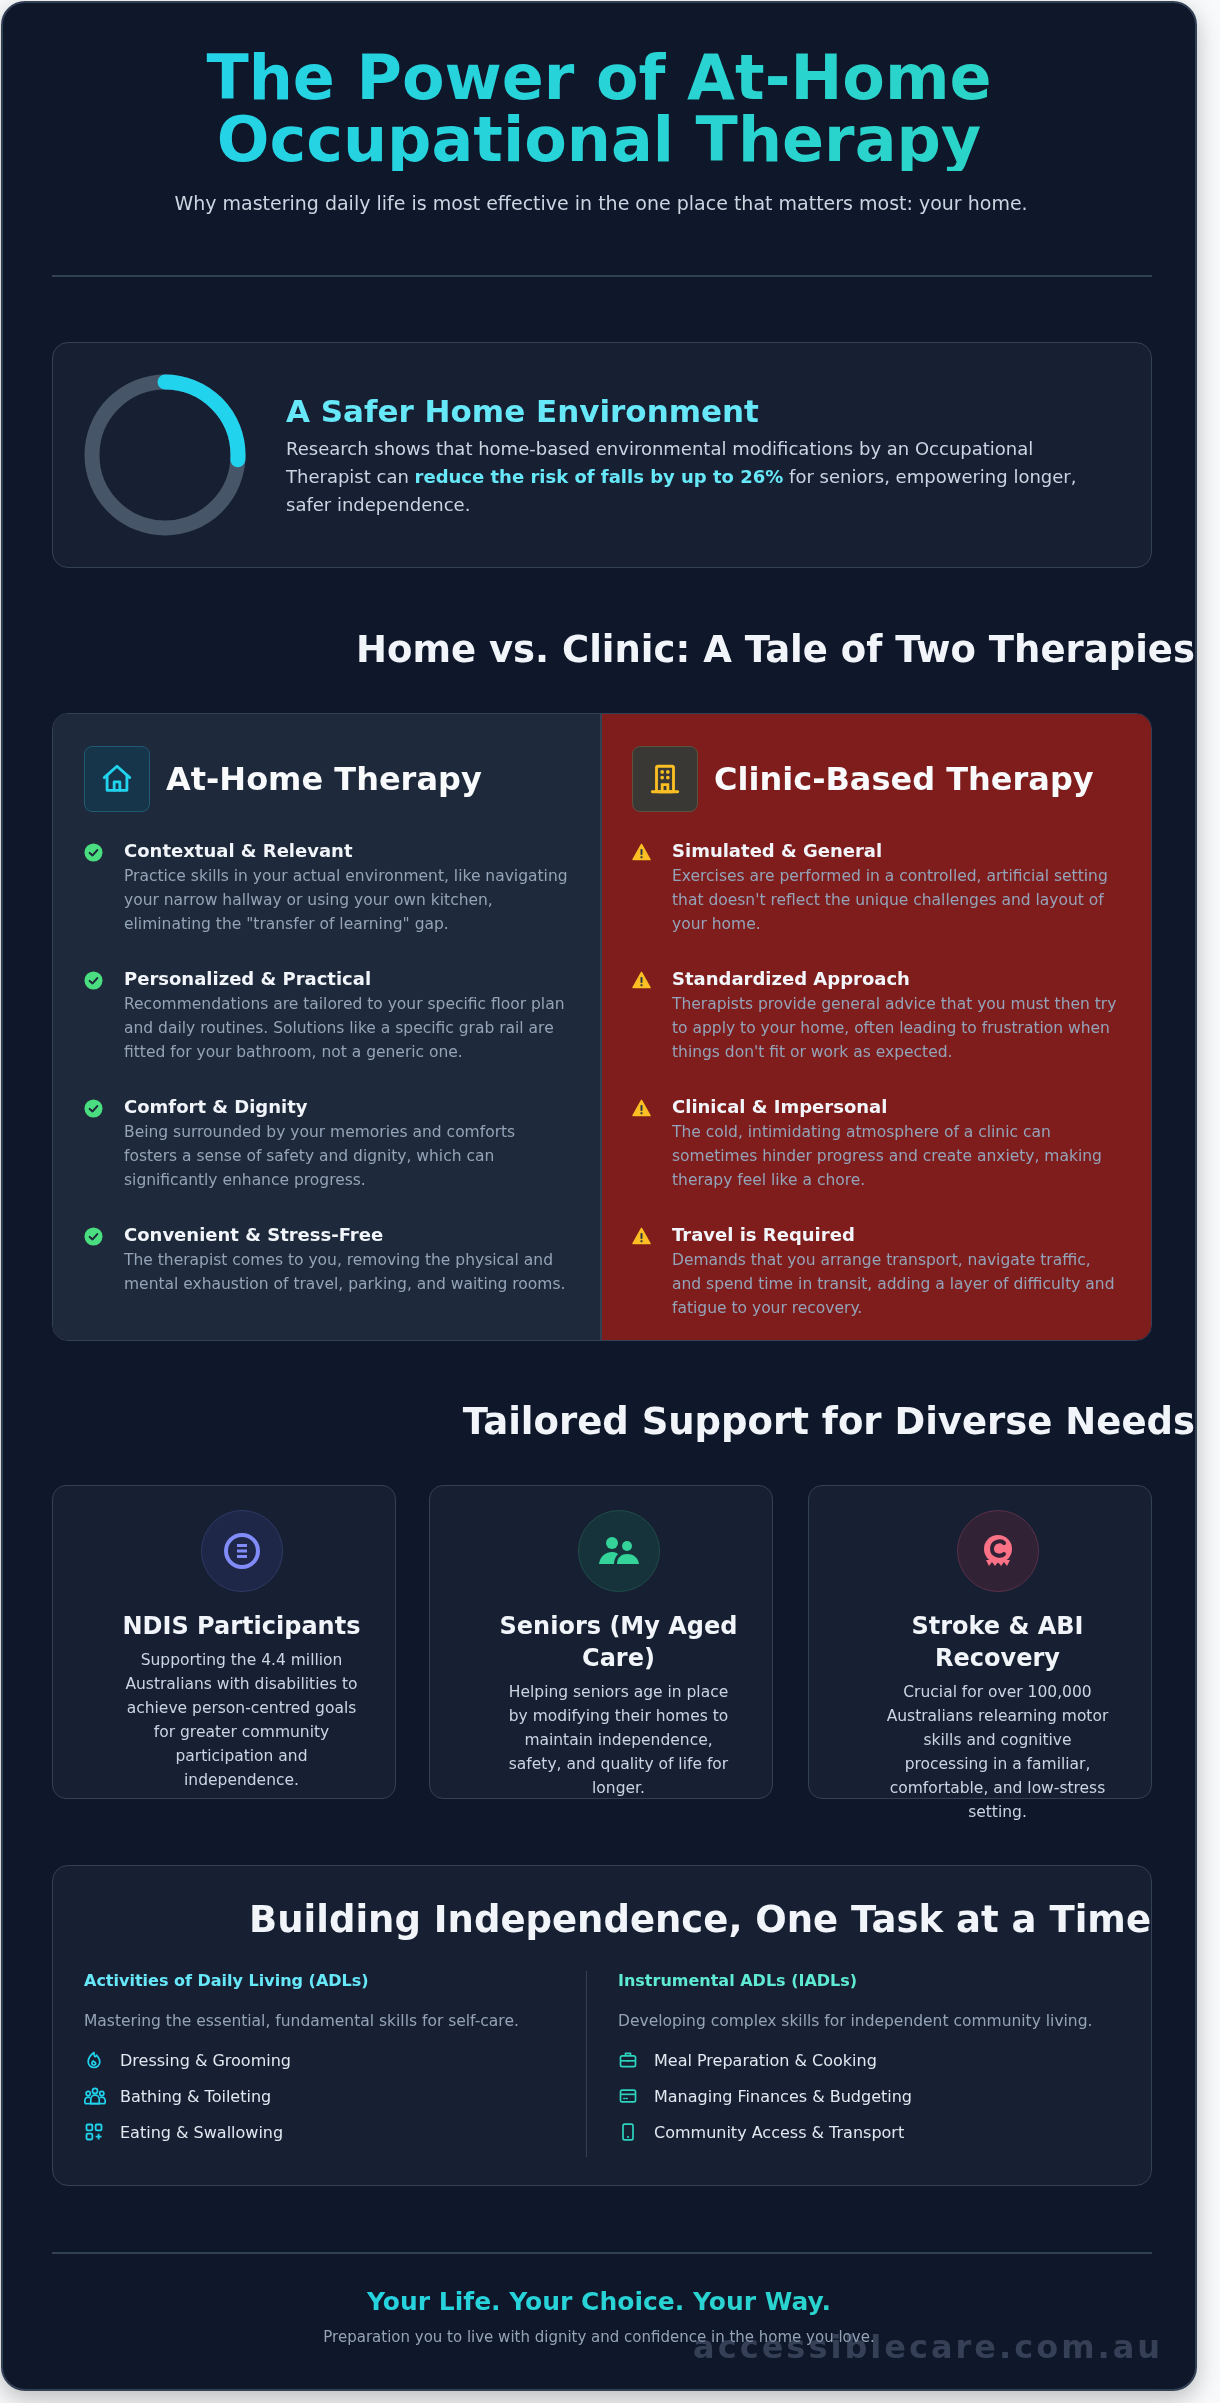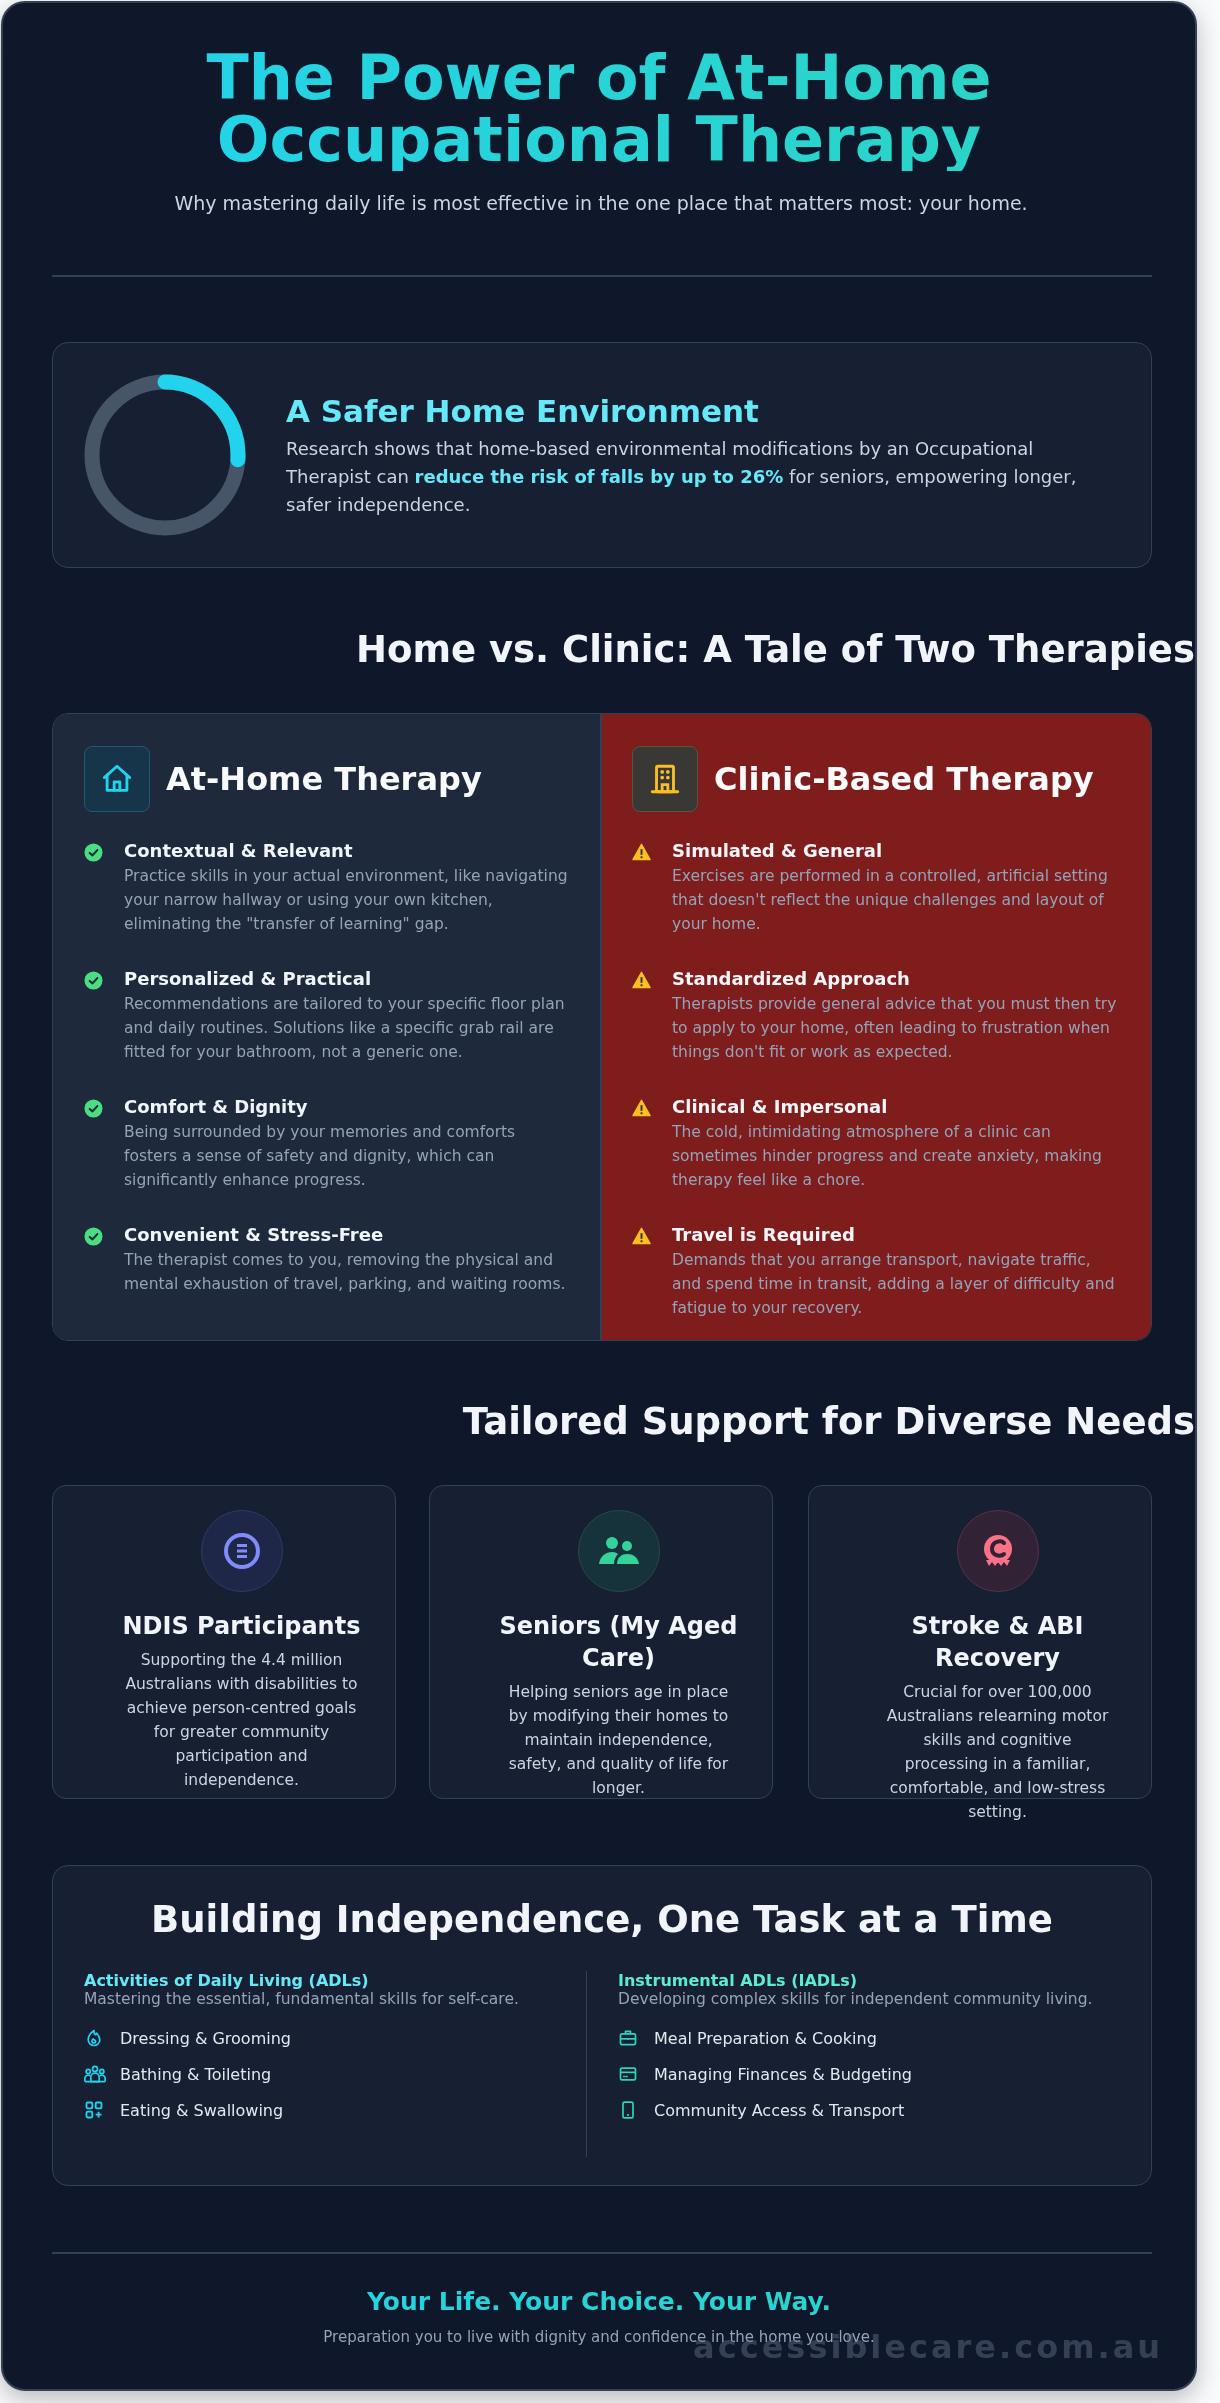--- a/index.html
+++ b/index.html
@@ -72,29 +72,29 @@
     width: 82px; height: 82px; border-radius: 50%; margin: 24px auto 0; display: flex; align-items: center; justify-content: center;
   }
   .aud-title { font-size: 24px; font-weight: bold; color: #f1f5f9; line-height: 32px; margin: 18px 30px 0; }
   .aud-desc { font-size: 15.5px; line-height: 24px; color: #cbd5e1; margin: 6px 36px 0; }
 
   
   .adl {
     position: absolute; left: 49px; top: 1862px; width: 1100px; height: 321px;
     background: #172033; border: 1px solid #334155; border-radius: 16px;
   }
-  .adl-title { position: absolute; top: 32px; width: 100%; text-align: center; font-size: 37px; font-weight: bold; color: #f1f5f9; }
+  .adl-title { position: absolute; top: 32px; width: 100%; text-align: right; font-size: 37px; font-weight: bold; color: #f1f5f9; }
   .adl-col { position: absolute; top: 105px; width: 520px; }
   .adl-col.l { left: 31px; }
   .adl-col.r { left: 565px; }
   .adl-divider { position: absolute; left: 533px; top: 105px; width: 1px; height: 186px; background: #334155; }
   .adl-h { font-size: 16px; font-weight: bold; }
   .l .adl-h { color: #67e8f9; }
   .r .adl-h { color: #5eead4; }
-  .adl-sub { font-size: 15.5px; color: #94a3b8; }
+  .adl-sub { font-size: 15.5px; color: #94a3b8; margin-top: 22px; }
   .adl-list { margin-top: 12px; }
   .adl-li { display: flex; align-items: center; height: 36px; font-size: 16px; color: #e2e8f0; }
   .adl-li .ic { width: 36px; flex: none; display: flex; align-items: center; }
 
   
   .foot-title {
     position: absolute; top: 2284px; width: 100%; text-align: center; font-size: 25px; font-weight: bold;
     background: linear-gradient(90deg, #22d3ee, #2dd4bf); -webkit-background-clip: text; background-clip: text; color: transparent;
   }
   .foot-sub { position: absolute; top: 2325px; width: 100%; text-align: center; font-size: 15px; color: #94a3b8; }

